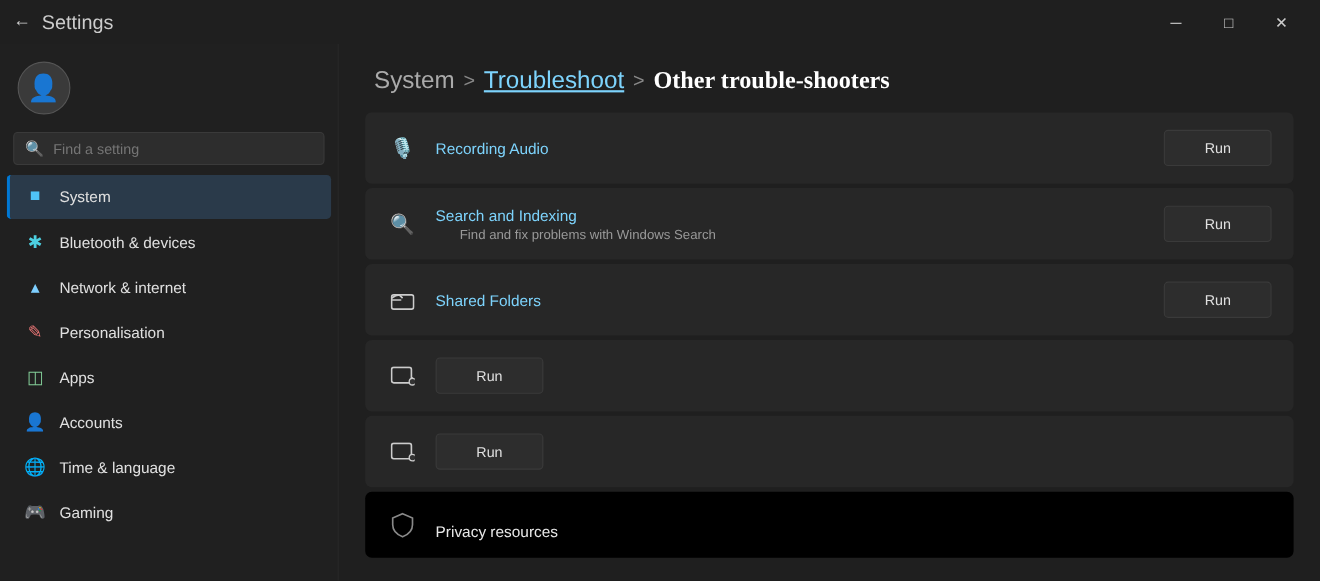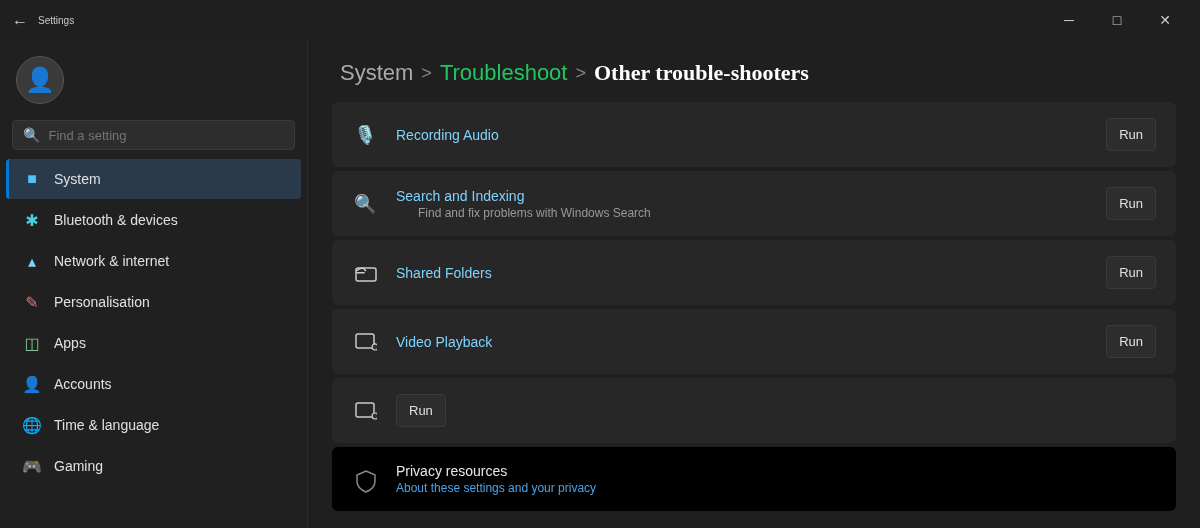--- a/index.html
+++ b/index.html
@@ -23,21 +23,21 @@
       background: #1f1f1f;
       padding: 0 12px;
       flex-shrink: 0;
     }
     .title-bar-left {
       display: flex;
       align-items: center;
       gap: 10px;
     }
     .title-bar-title {
-      font-size: 10px;
+      font-size: 18px;
       color: #cccccc;
     }
     .title-bar-controls {
       display: flex;
       align-items: center;
       gap: 2px;
     }
     .title-bar-btn {
       width: 46px;
       height: 32px;
@@ -165,21 +165,21 @@
       padding: 20px 32px 16px 32px;
       font-size: 22px;
       color: #ffffff;
       display: flex;
       align-items: center;
       gap: 8px;
       flex-shrink: 0;
     }
     .breadcrumb-system { color: #aaaaaa; font-weight: 400; }
     .breadcrumb-sep { color: #888; font-size: 18px; }
-    .breadcrumb-troubleshoot { color: #22c55e; font-weight: 400; }
+    .breadcrumb-troubleshoot { color: #7dd3fc; font-weight: 400; text-decoration: underline; }
     .breadcrumb-current { color: #ffffff; font-weight: 700; font-family: Liberation Serif, serif; }
 
     .items-list {
       flex: 1;
       overflow-y: auto;
       padding: 0 24px;
     }
     .items-list::-webkit-scrollbar { width: 4px; }
     .items-list::-webkit-scrollbar-track { background: transparent; }
     .items-list::-webkit-scrollbar-thumb { background: #444; border-radius: 2px; }
@@ -217,21 +217,21 @@
     .item-subtitle {
       font-size: 12px;
       color: #999;
       margin-left: 22px;
     }
     .run-btn {
       background: #2d2d2d;
       border: 1px solid #3a3a3a;
       color: #e0e0e0;
       font-size: 13px;
-      padding: 8px 12px;
+      padding: 8px 36px;
       border-radius: 4px;
       cursor: pointer;
       flex-shrink: 0;
     }
 
     .privacy-item {
       display: flex;
       align-items: flex-end;
       padding: 16px 20px;
       background: #000000;
@@ -366,23 +366,20 @@
       </div>
 
       <div class="troubleshoot-item">
         <span class="item-icon">
           <svg width="22" height="18" viewBox="0 0 22 18" fill="none">
             <rect x="1" y="1" width="18" height="14" rx="2" stroke="#ccc" stroke-width="1.5" fill="none"></rect>
             <circle cx="20" cy="14" r="3" fill="#333" stroke="#ccc" stroke-width="1.2"></circle>
             <line x1="20" y1="11.5" x2="20" y2="10" stroke="#ccc" stroke-width="1.2"></line>
           </svg>
         </span>
-        <div class="item-text">
-          <span class="item-title">Video Playback</span>
-        </div>
         <button class="run-btn">Run</button>
       </div>
 
       <div class="troubleshoot-item">
         <span class="item-icon">
           <svg width="22" height="18" viewBox="0 0 22 18" fill="none">
             <rect x="1" y="1" width="18" height="14" rx="2" stroke="#ccc" stroke-width="1.5" fill="none"></rect>
             <circle cx="20" cy="14" r="3" fill="#333" stroke="#ccc" stroke-width="1.2"></circle>
           </svg>
         </span>
@@ -390,19 +387,18 @@
       </div>
 
       <div class="privacy-item">
         <span class="shield-icon">
           <svg width="22" height="24" viewBox="0 0 22 24" fill="none">
             <path d="M11 2 L20 6 L20 12 C20 17 16 21 11 23 C6 21 2 17 2 12 L2 6 Z" stroke="#888" stroke-width="1.5" fill="none"></path>
           </svg>
         </span>
         <div class="item-text">
           <span class="privacy-text-title">Privacy resources</span>
-          <span class="privacy-text-link">About these settings and your privacy</span>
         </div>
       </div>
 
     </div>
   </div>
 </div>
 
 </body></html>

